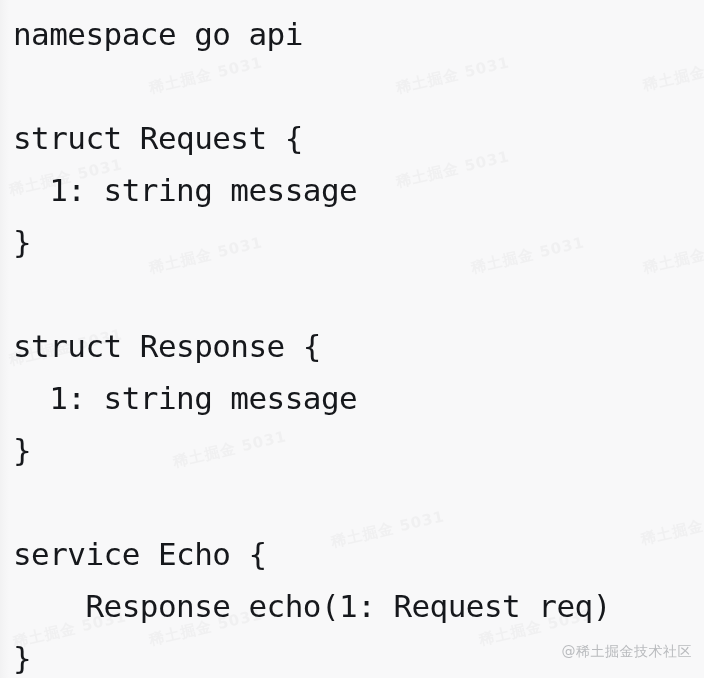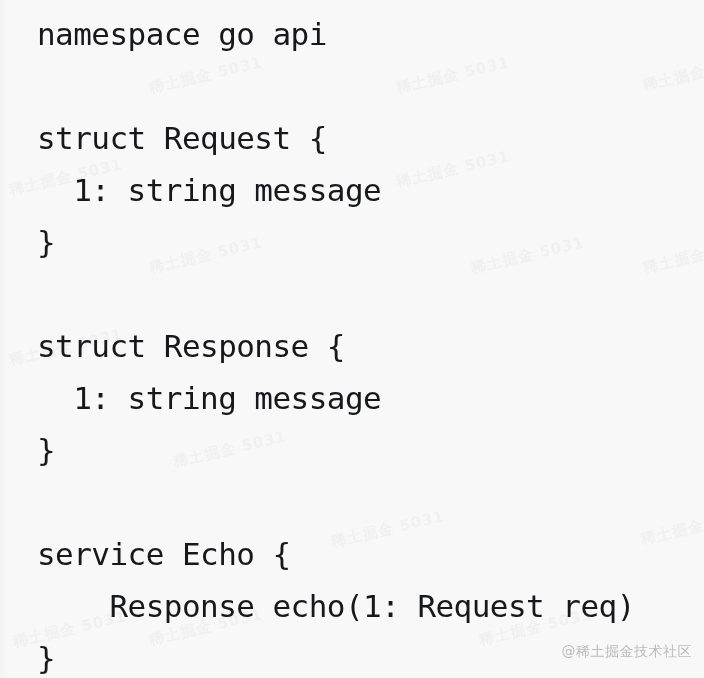--- a/index.html
+++ b/index.html
@@ -53,21 +53,20 @@
     line-height: 52px;
     color: #16181c;
     white-space: pre;
     letter-spacing: -0.55px;
     -webkit-font-smoothing: antialiased;
   }
   .code-line {
     display: block;
     height: 52px;
     white-space: pre;
-    margin-left: 24px;
   }
   .code-line.blank {
     height: 52px;
   }
 
   #site-watermark {
     position: absolute;
     right: 12px;
     bottom: 17px;
     z-index: 3;

